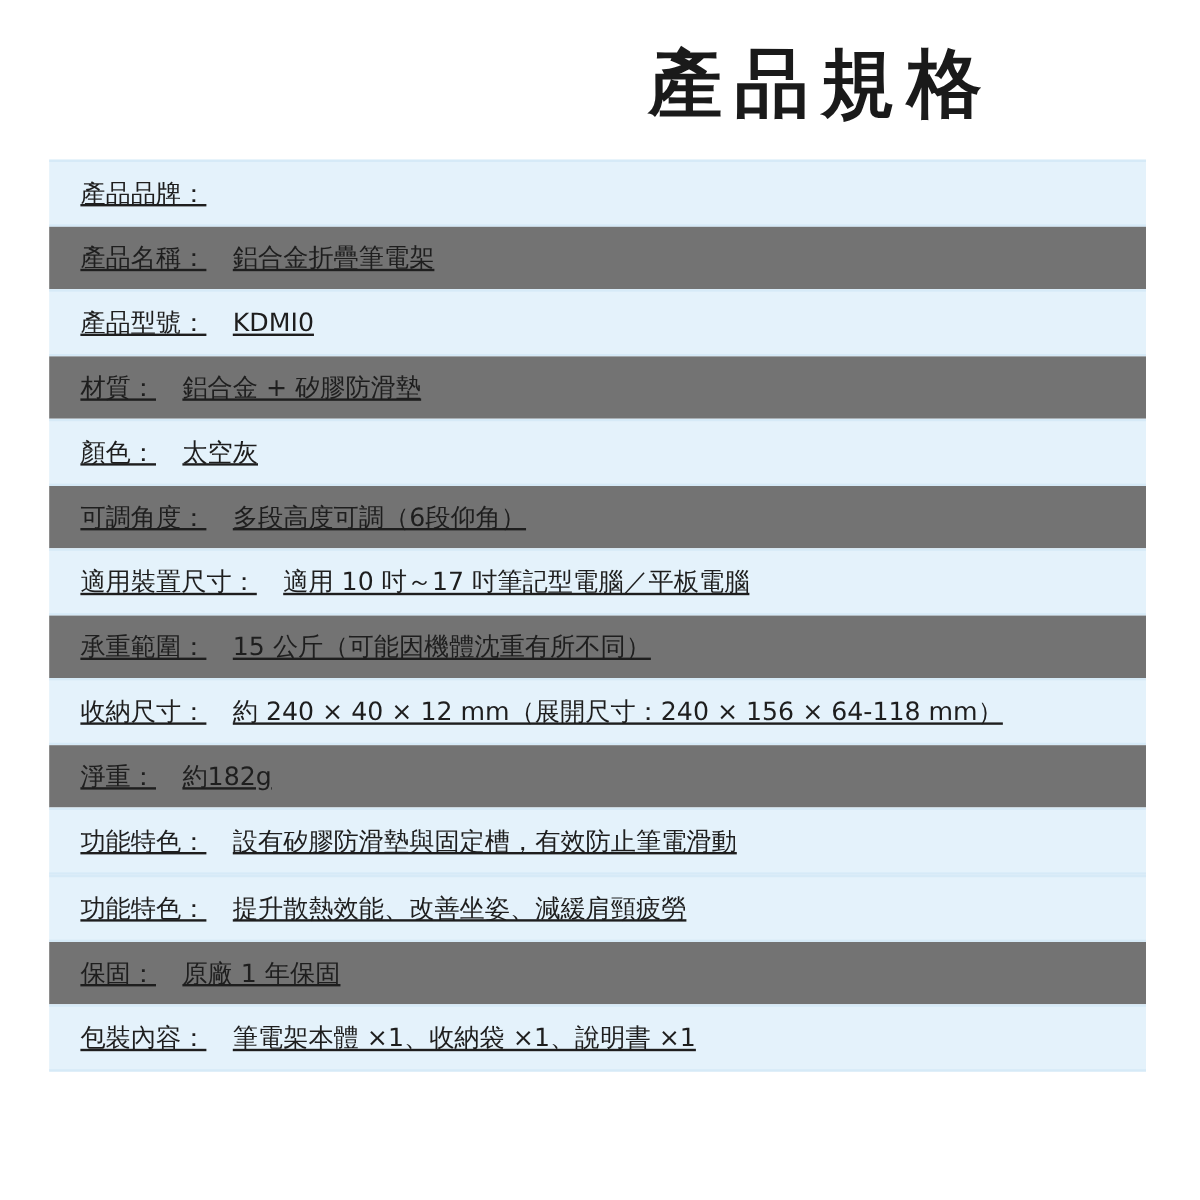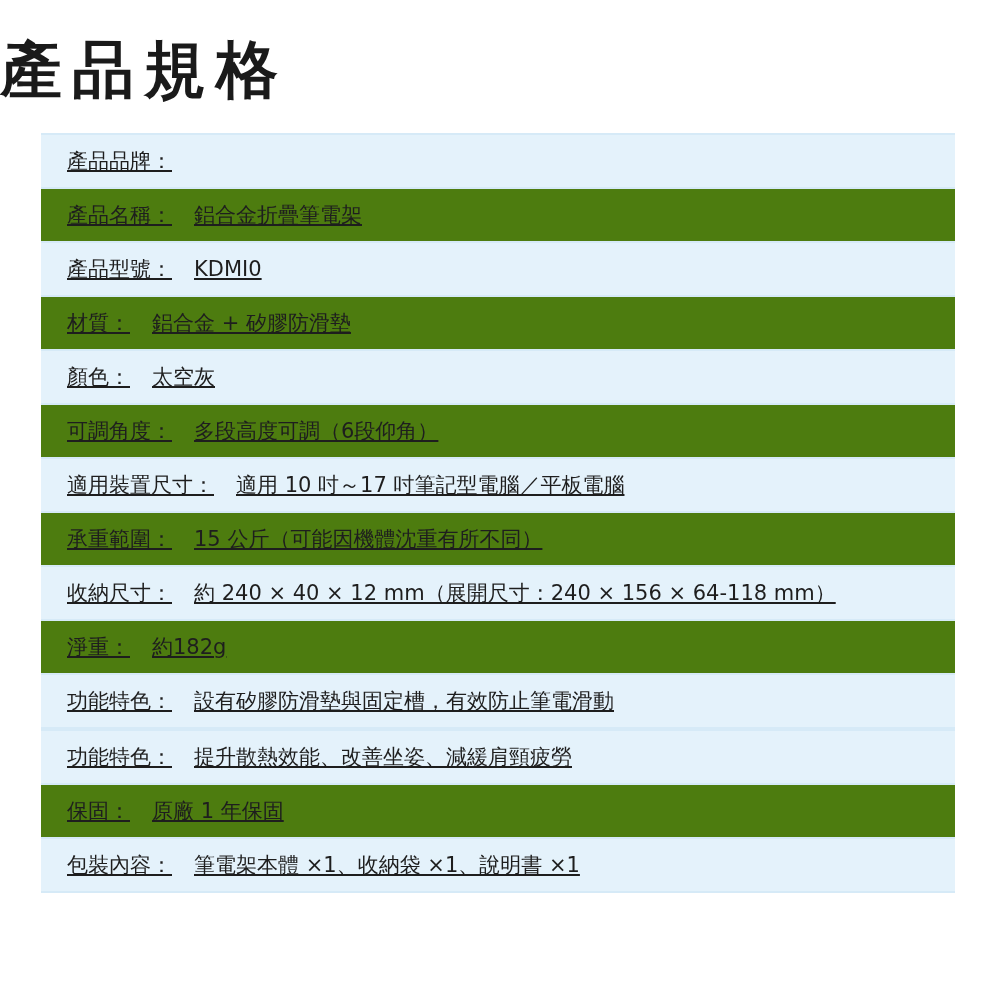--- a/index.html
+++ b/index.html
@@ -13,21 +13,21 @@
       position: relative;
       overflow: hidden;
       font-family: "DejaVu Sans", "Liberation Sans", sans-serif;
       color: #1e1e1e;
     }
     .page-title {
       position: absolute;
       top: 28px;
       left: 0;
       width: 828px;
-      text-align: left;
+      text-align: right;
       font-size: 62px;
       font-weight: bold;
       letter-spacing: 10px;
       line-height: 84px;
       color: #1a1a1a;
       margin: 0;
     }
     .spec-table {
       position: absolute;
       top: 133px;
@@ -44,21 +44,21 @@
       text-decoration: underline;
     }
     .spec-row.shaded {
       height: 56px;
       background: #e4f2fb;
       border-top: 2px solid #d6eaf7;
       border-bottom: 2px solid #d6eaf7;
     }
     .spec-row.plain {
       height: 52px;
-      background: #4d7c0f;
+      background: #737373;
       align-items: center;
     }
     .spec-label {
       color: #1e1e1e;
     }
     .spec-sep {
       display: inline-block;
       width: 22px;
     }
     .spec-value {

